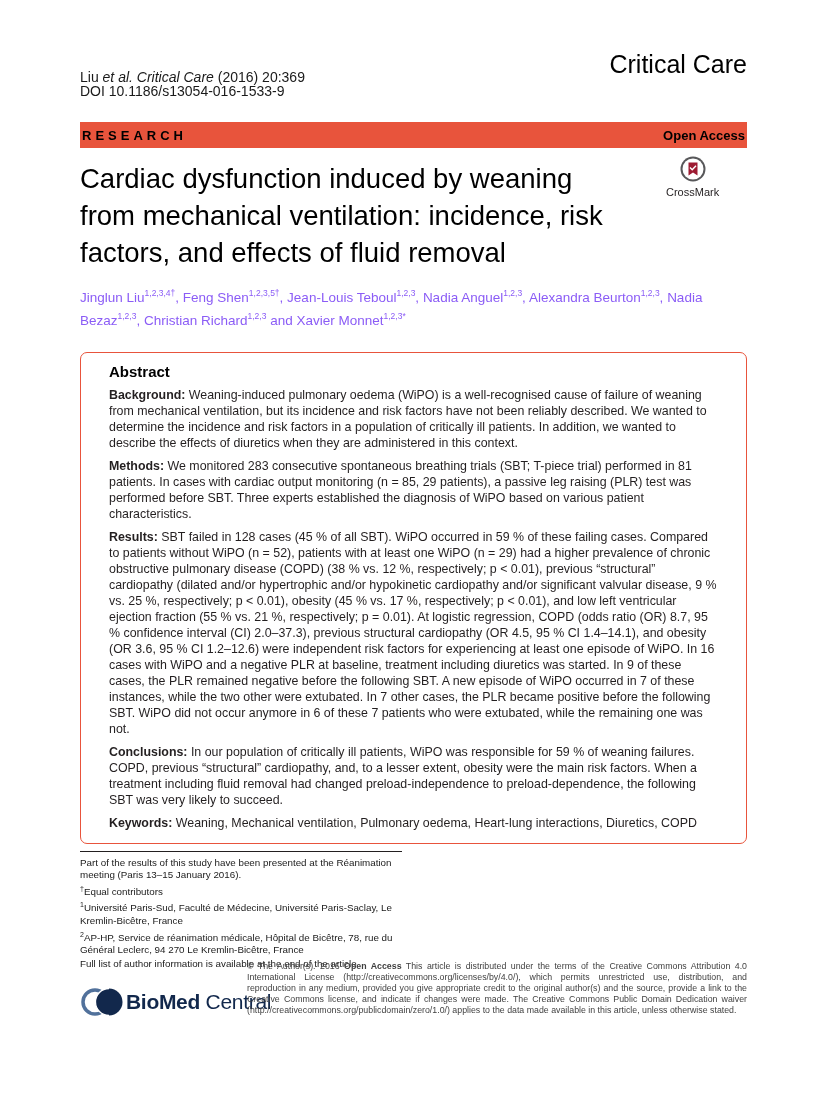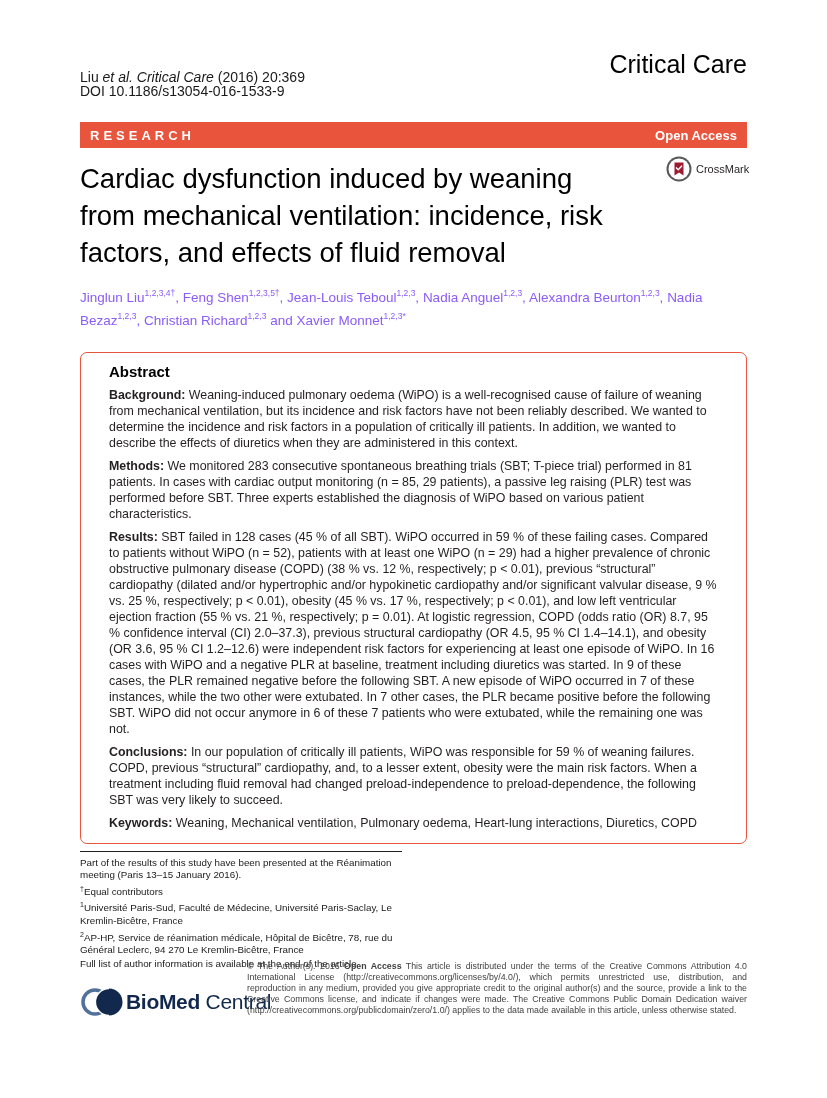--- a/index.html
+++ b/index.html
@@ -5,29 +5,29 @@
   :root { --accent:#e8543c; --navy:#12284c; }
   html,body{margin:0;padding:0;}
   body{
     width:827px;height:1098px;background:#ffffff;position:relative;
     font-family:"Liberation Sans",sans-serif;color:#231f20;overflow:hidden;
   }
   .cite-block{position:absolute;left:80px;top:42px;font-size:14px;line-height:14px;color:#1a1a1a;margin-top:28px;}
   .journal-name{position:absolute;right:80px;top:50px;font-size:25px;color:#000;}
   .banner{
     position:absolute;left:80px;top:122px;width:667px;height:26px;background:var(--accent);
-    color:#ffffff;display:flex;align-items:center;justify-content:space-between;
-    padding:0 10px;box-sizing:border-box;font-size:13px;font-weight:bold;
+    color:#000000;display:flex;align-items:center;justify-content:space-between;
+    padding:0 2px;box-sizing:border-box;font-size:13px;font-weight:bold;
   }
   .banner-left{letter-spacing:4px;}
   .title{
     position:absolute;left:80px;top:160px;width:650px;margin:0;
     font-size:27.5px;line-height:37px;font-weight:400;color:#000;white-space:pre-line;
   }
-  .crossmark{position:absolute;left:666px;top:156px;display:flex;align-items:center;gap:4px;cursor:pointer;}
+  .crossmark{position:absolute;left:666px;top:156px;display:flex;align-items:center;gap:4px;cursor:pointer;flex-direction:column;}
   .cm-text{font-size:11px;color:#231f20;}
   .authors{position:absolute;left:80px;top:284px;width:664px;margin:0;font-size:13.5px;line-height:19px;color:#8b5cf6;}
   .authors sup{font-size:8.5px;}
   .abstract-box{
     position:absolute;left:80px;top:352px;width:667px;box-sizing:border-box;
     border:1.5px solid var(--accent);border-radius:7px;padding:10px 28px 12px;
   }
   .abstract-box h2{font-size:15px;margin:0 0 2px;color:#000;}
   .abs-para{font-size:12.4px;line-height:16px;margin:7px 0 0;color:#231f20;}
   .fn-rule{position:absolute;left:80px;top:851px;width:322px;border:none;border-top:1px solid #231f20;margin:0;}

